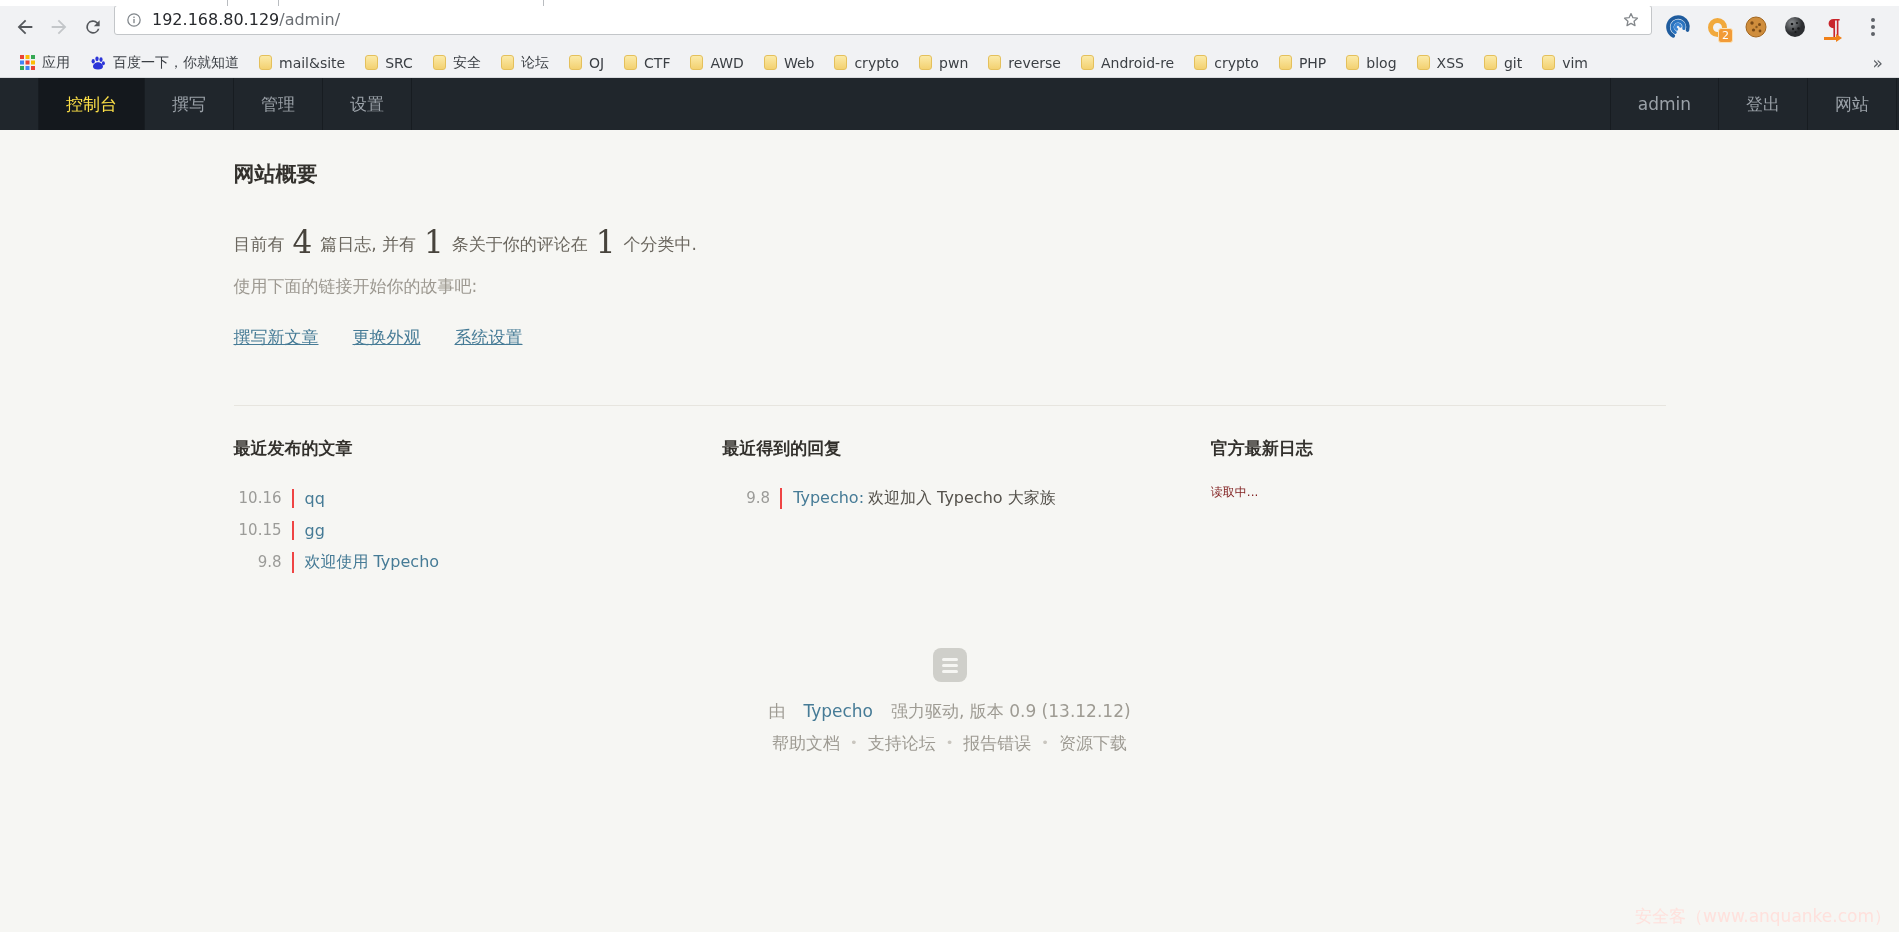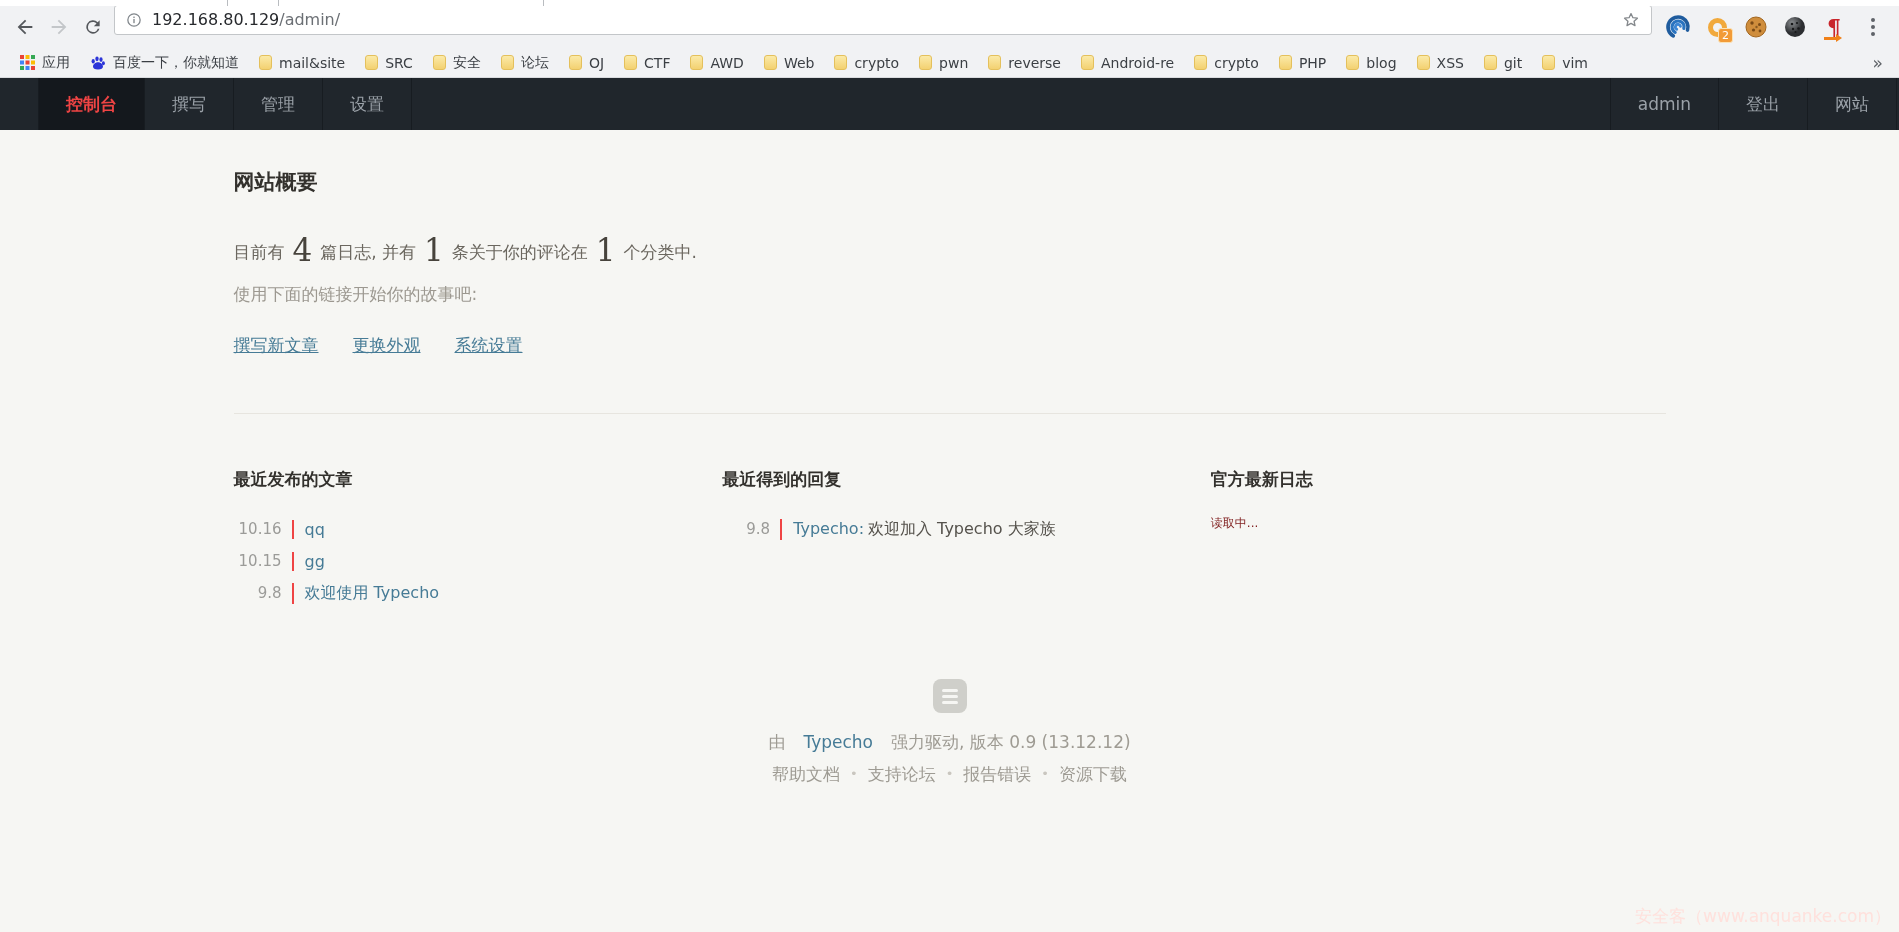--- a/index.html
+++ b/index.html
@@ -45,36 +45,36 @@
   .appsgrid { display:block; }
   .baidu-icon { display:block; }
 
   
   .topnav { height:52px; background:#20262c; display:flex; align-items:stretch;
     padding-left:38px; font-size:17px; color:#9aa1a8; }
   .nav-item { display:flex; align-items:center; padding:0 27px; cursor:pointer;
     border-left:1px solid #171c21; }
   .nav-left { display:flex; }
   .nav-left .nav-item:last-child { border-right:1px solid #171c21; }
-  .nav-item.active { background:#14181d; color:#ef4444; font-weight:bold; }
+  .nav-item.active { background:#14181d; color:#fde047; font-weight:normal; }
   .nav-right { margin-left:auto; display:flex; padding-right:2px; }
   .nav-right .nav-item:last-child { border-right:1px solid #171c21; }
 
   
   .content { width:1432px; margin:0 auto; height:802px; position:relative; }
-  h1.page-title { padding-top:38px; font-size:21px; color:#33312d; }
+  h1.page-title { padding-top:30px; font-size:21px; color:#33312d; }
   .stats { margin-top:36px; font-size:17px; color:#6b675f; }
   .big-num { font-family:"DejaVu Serif","Liberation Serif",serif; font-size:31px;
     color:#47433c; margin:0 8px; vertical-align:-3px; }
   .hint { margin-top:15px; font-size:17px; color:#9c9890; }
   .quick-links { margin-top:28px; }
   a.quick-link { color:#467B96; font-size:17px; text-decoration:underline; margin-right:34px; cursor:pointer; }
   .divider { margin-top:56px; border:none; border-top:1px solid #e7e5df; height:0; }
 
-  .cols { margin-top:54px; display:grid; grid-template-columns:repeat(3,1fr); column-gap:34px; }
+  .cols { margin-top:31px; display:grid; grid-template-columns:repeat(3,1fr); column-gap:34px; }
   .col h3 { font-size:17px; color:#33312d; }
   .col ul { list-style:none; margin-top:22px; }
   .col li { display:flex; align-items:center; height:32px; font-size:16px; }
   .item-date { width:48px; text-align:right; color:#9b9b98; font-size:15px; flex:0 0 auto; margin-right:10px; }
   .item-body { border-left:2px solid #ef4444; padding-left:11px; white-space:nowrap;
     overflow:hidden; text-overflow:ellipsis; }
   .col a.item-link { color:#467B96; text-decoration:none; cursor:pointer; }
   .comment-text { color:#55524c; margin-left:4px; }
   .loading { margin-top:24px; font-size:12px; color:#7f1d1d; }
 

